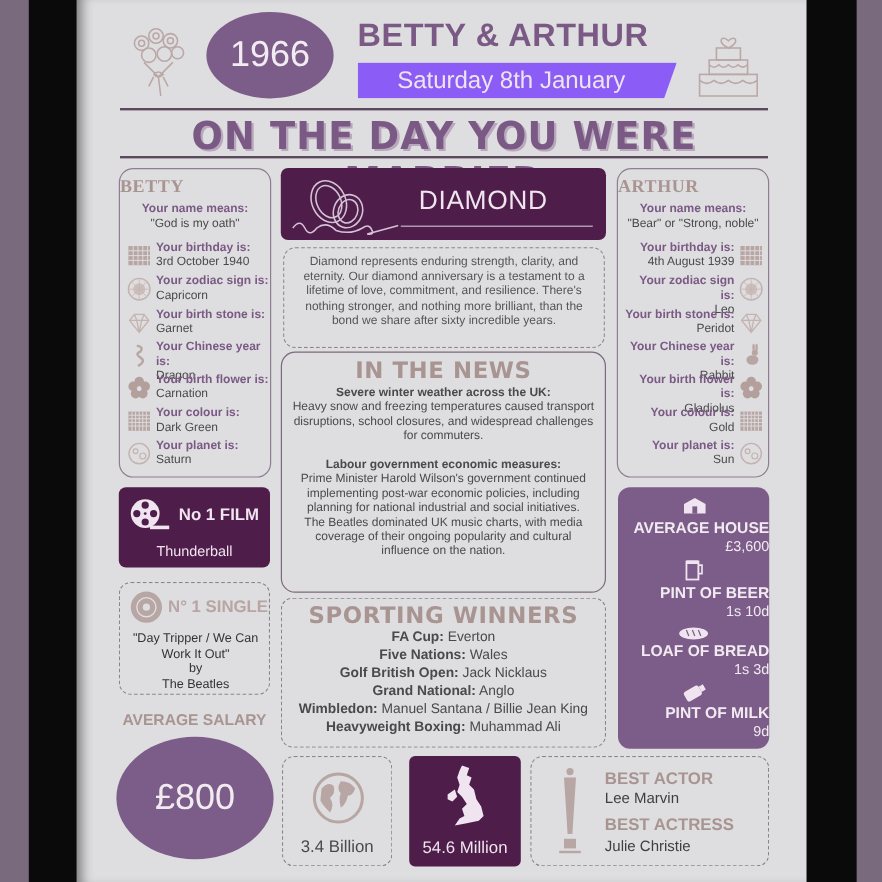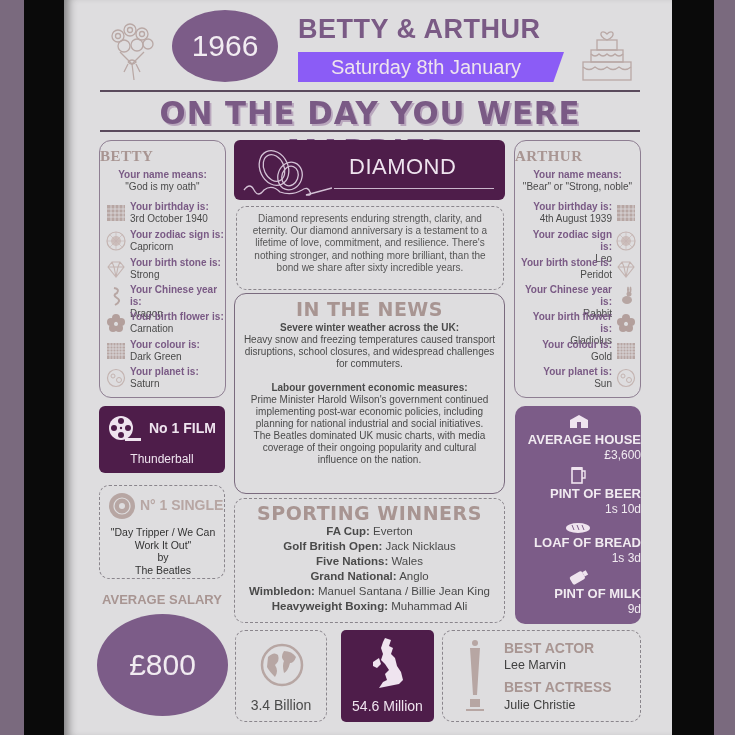--- a/index.html
+++ b/index.html
@@ -150,21 +150,21 @@
           <div class="fact-label">Your zodiac sign is:</div>
           <div class="fact-value">Capricorn</div>
         </div>
     </div>
     <div class="fact" style="left:6px;top:116px;width:118px;">
       <svg class="ficon" style="left:0;top:2px;" viewBox="0 0 20 20">
           <path d="M2 8L6 3H14L18 8L10 18Z M2 8H18 M6 3L8 8L10 18 M14 3L12 8L10 18" fill="none" stroke="#c4b4b1" stroke-width="1.1"></path>
         </svg>
       <div style="padding-left:24px;">
           <div class="fact-label">Your birth stone is:</div>
-          <div class="fact-value">Strong</div>
+          <div class="fact-value">Garnet</div>
         </div>
     </div>
     <div class="fact" style="left:6px;top:143px;width:118px;">
       <svg class="ficon" style="left:0;top:2px;" viewBox="0 0 20 20">
           <path d="M8 2 q6 1 3 5 q-5 2 0 5 q5 3 -2 7" fill="none" stroke="#b7a6a3" stroke-width="2"></path>
         </svg>
       <div style="padding-left:24px;">
           <div class="fact-label">Your Chinese year is:</div>
           <div class="fact-value">Dragon</div>
         </div>
@@ -325,22 +325,22 @@
       <div class="news-body">Heavy snow and freezing temperatures caused transport disruptions, school closures, and widespread challenges for commuters.</div>
       <div class="news-head" style="margin-top:12px;">Labour government economic measures:</div>
       <div class="news-body">Prime Minister Harold Wilson's government continued implementing post-war economic policies, including planning for national industrial and social initiatives.</div>
       <div class="news-body">The Beatles dominated UK music charts, with media coverage of their ongoing popularity and cultural influence on the nation.</div>
     </div>
   </div>
 
   <div class="abs dashed sports">
     <div class="section-title" style="margin-top:3px;">SPORTING WINNERS</div>
     <div class="sport-row"><b>FA Cup:</b> <span>Everton</span></div>
+    <div class="sport-row"><b>Five Nations:</b> <span>Wales</span></div>
     <div class="sport-row"><b>Golf British Open:</b> <span>Jack Nicklaus</span></div>
-    <div class="sport-row"><b>Five Nations:</b> <span>Wales</span></div>
     <div class="sport-row"><b>Grand National:</b> <span>Anglo</span></div>
     <div class="sport-row"><b>Wimbledon:</b> <span>Manuel Santana / Billie Jean King</span></div>
     <div class="sport-row"><b>Heavyweight Boxing:</b> <span>Muhammad Ali</span></div>
   </div>
 
   <div class="abs film">
     <svg class="abs" style="left:8px;top:8px;" width="36" height="30" viewBox="0 0 36 30">
       <circle cx="14" cy="14" r="12" fill="#efe4ef"></circle>
       <g fill="#4e1d4a">
           <circle cx="14" cy="7" r="3"></circle>

